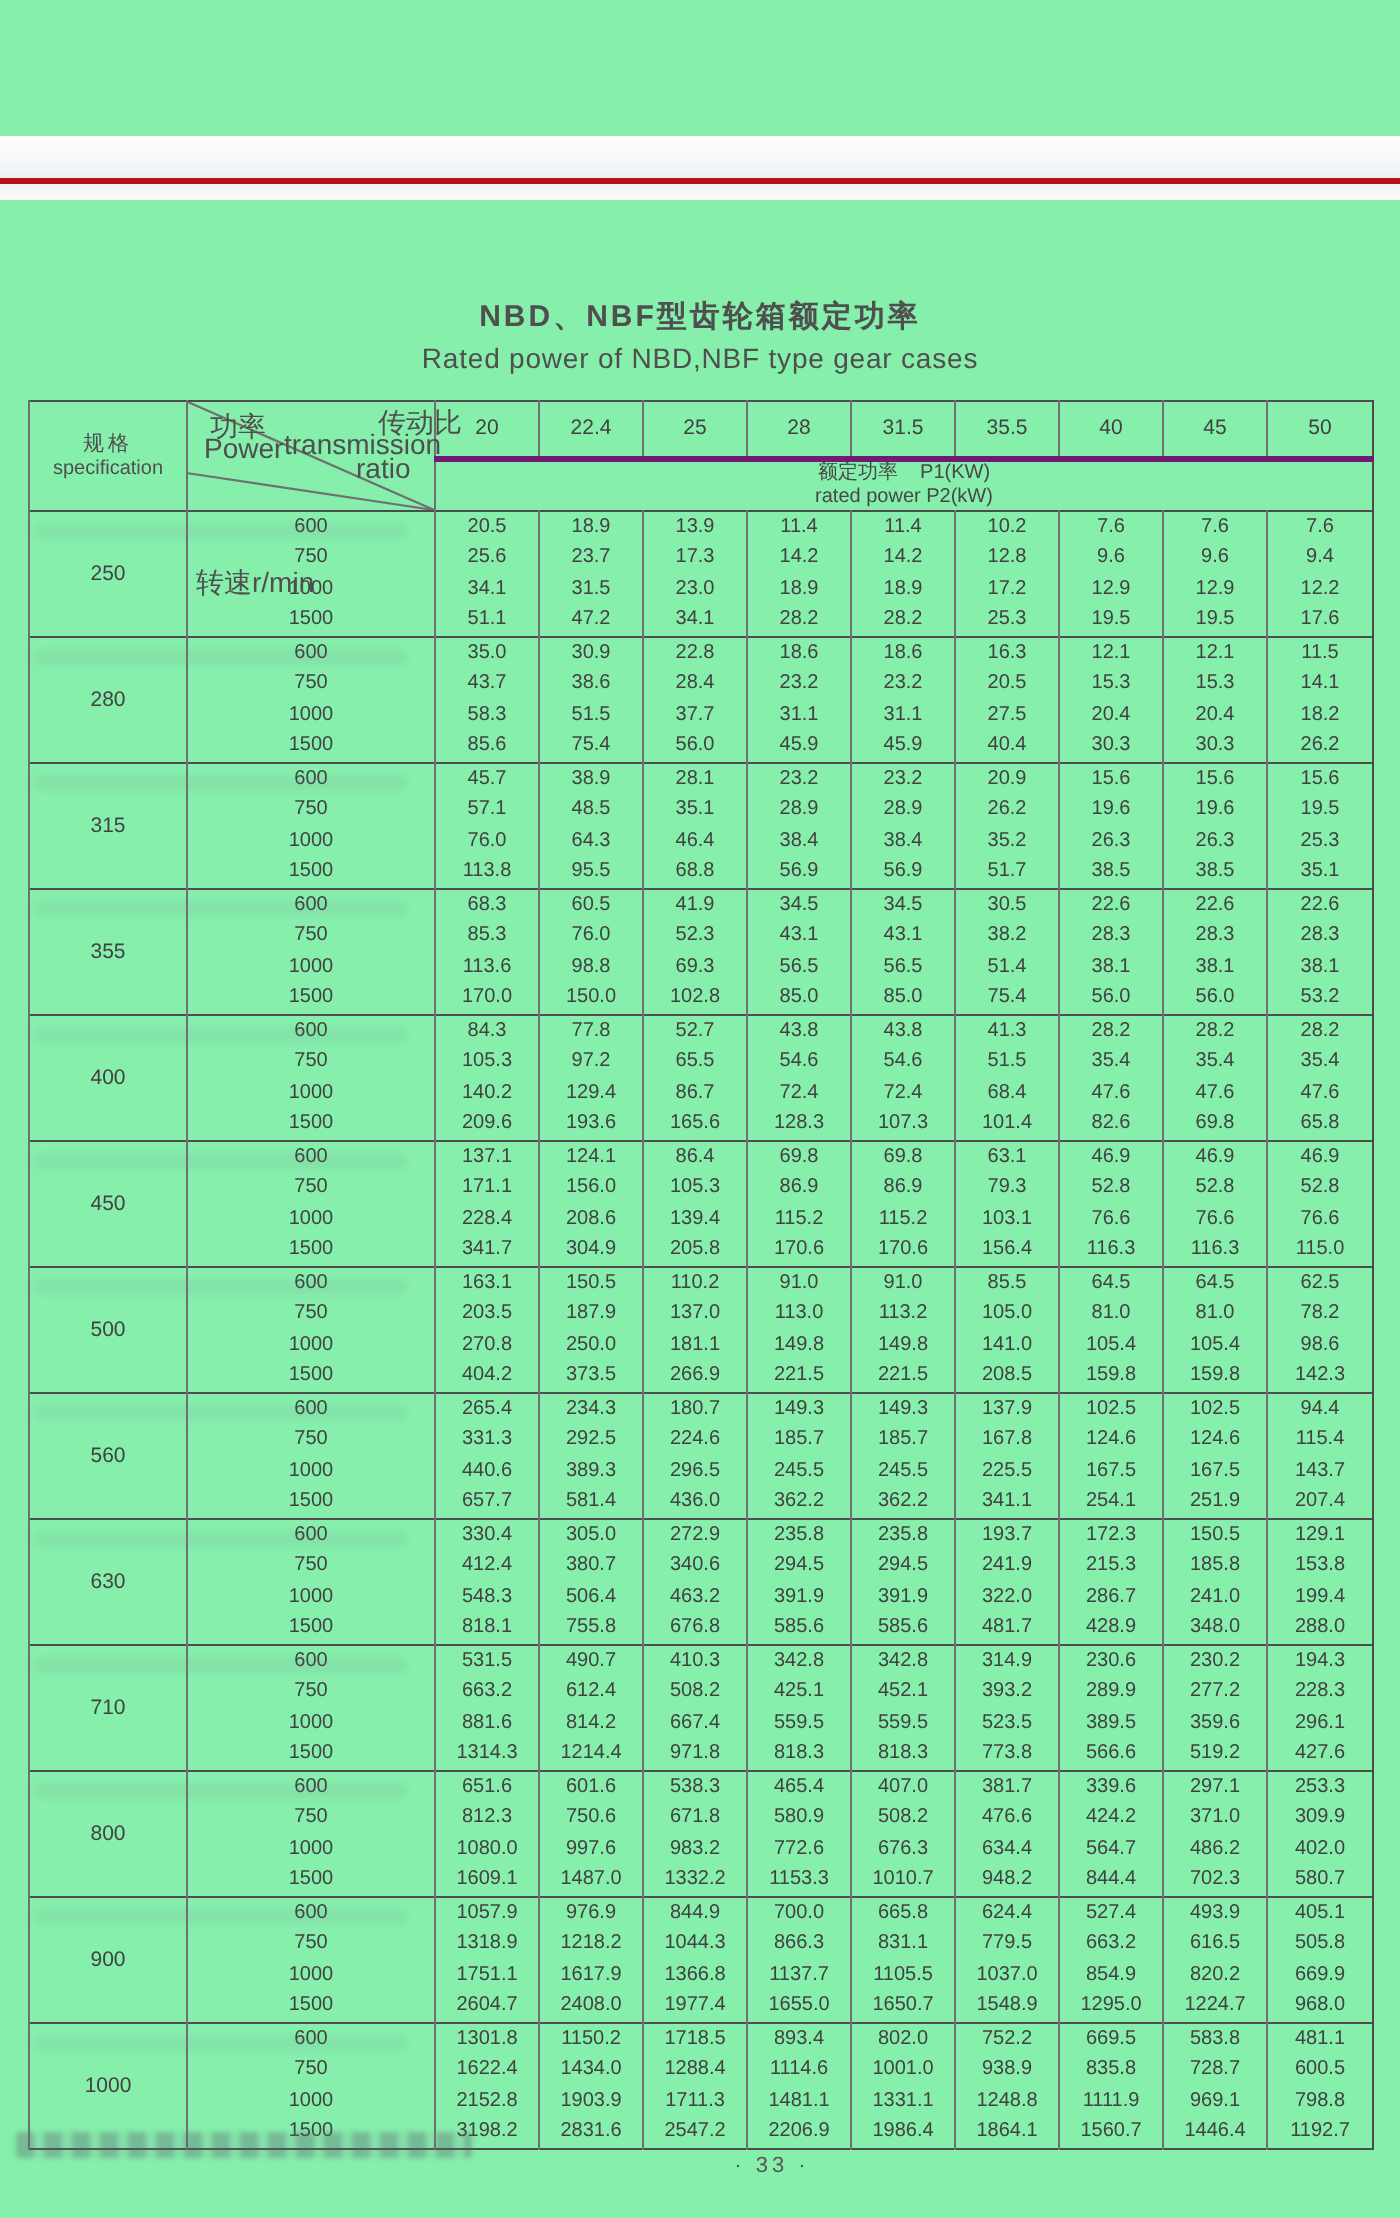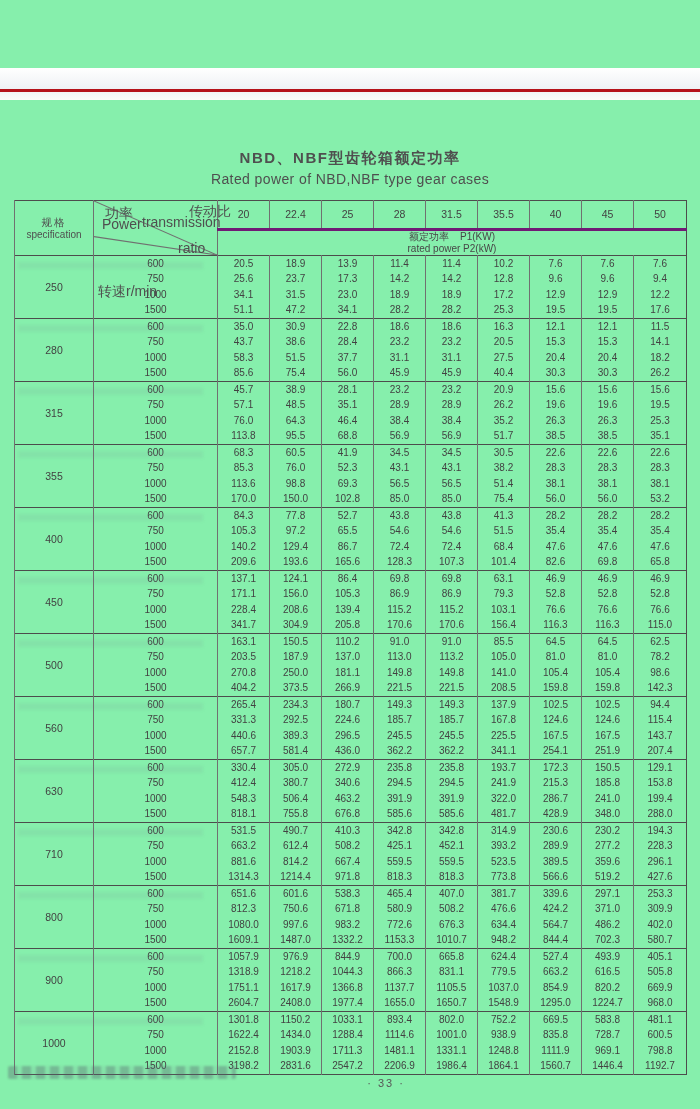--- a/index.html
+++ b/index.html
@@ -21,21 +21,21 @@
   thead{border-bottom:1.4px solid #4c4c4c;}
   th.ratio{height:27px;border-bottom:3px solid #701a75;font-size:10.5px;}
   th.rated{height:23px;}
   th.spec-h{font-size:10px;color:#4f4f4f;}
   th.spec-h .zh{font-size:10.5px;letter-spacing:2px;}
   th.diag{position:relative;padding:0;}
   th.diag svg{position:absolute;left:0;top:0;width:100%;height:100%;display:block;}
   th.diag .lbl{position:absolute;font-size:14px;color:#4f4f4f;white-space:nowrap;}
   .p1{left:11px;top:4px;}  .p2{left:8px;top:15px;}
   .p3{left:4px;top:36px;margin-top:46px;}  .p4{left:95px;top:2px;}
-  .p5{left:48px;top:13px;} .p6{left:84px;top:39px;text-align:right;}
+  .p5{left:48px;top:13px;} .p6{left:84px;top:25px;text-align:right;}
   tbody{border-top:1.4px solid #4c4c4c;}
   tbody td{height:15.5px;}
   td.spec{font-size:10.5px;}
   .rated .l1,.rated .l2{display:block;font-size:10px;color:#474747;}
 
   .ghost-overlay{position:absolute;left:18px;top:262px;width:185px;height:800px;
         background:repeating-linear-gradient(180deg,rgba(110,122,134,0.10) 0 7px,transparent 7px 63px);
         filter:blur(1.6px);pointer-events:none;}
   .bottom-smudge{position:absolute;left:8px;top:1066px;width:228px;height:13px;
         background:repeating-linear-gradient(90deg,rgba(90,100,110,0.38) 0 9px,rgba(120,130,140,0.12) 9px 14px);
@@ -717,21 +717,21 @@
           <td class="val">1224.7</td>
           <td class="val">968.0</td>
         </tr>
       </tbody>
       <tbody>
         <tr>
           <td class="spec" rowspan="4">1000</td>
           <td class="speed">600</td>
           <td class="val">1301.8</td>
           <td class="val">1150.2</td>
-          <td class="val">1033.1</td>
+          <td class="val">1718.5</td>
           <td class="val">893.4</td>
           <td class="val">802.0</td>
           <td class="val">752.2</td>
           <td class="val">669.5</td>
           <td class="val">583.8</td>
           <td class="val">481.1</td>
         </tr>
         <tr>
           <td class="speed">750</td>
           <td class="val">1622.4</td>

